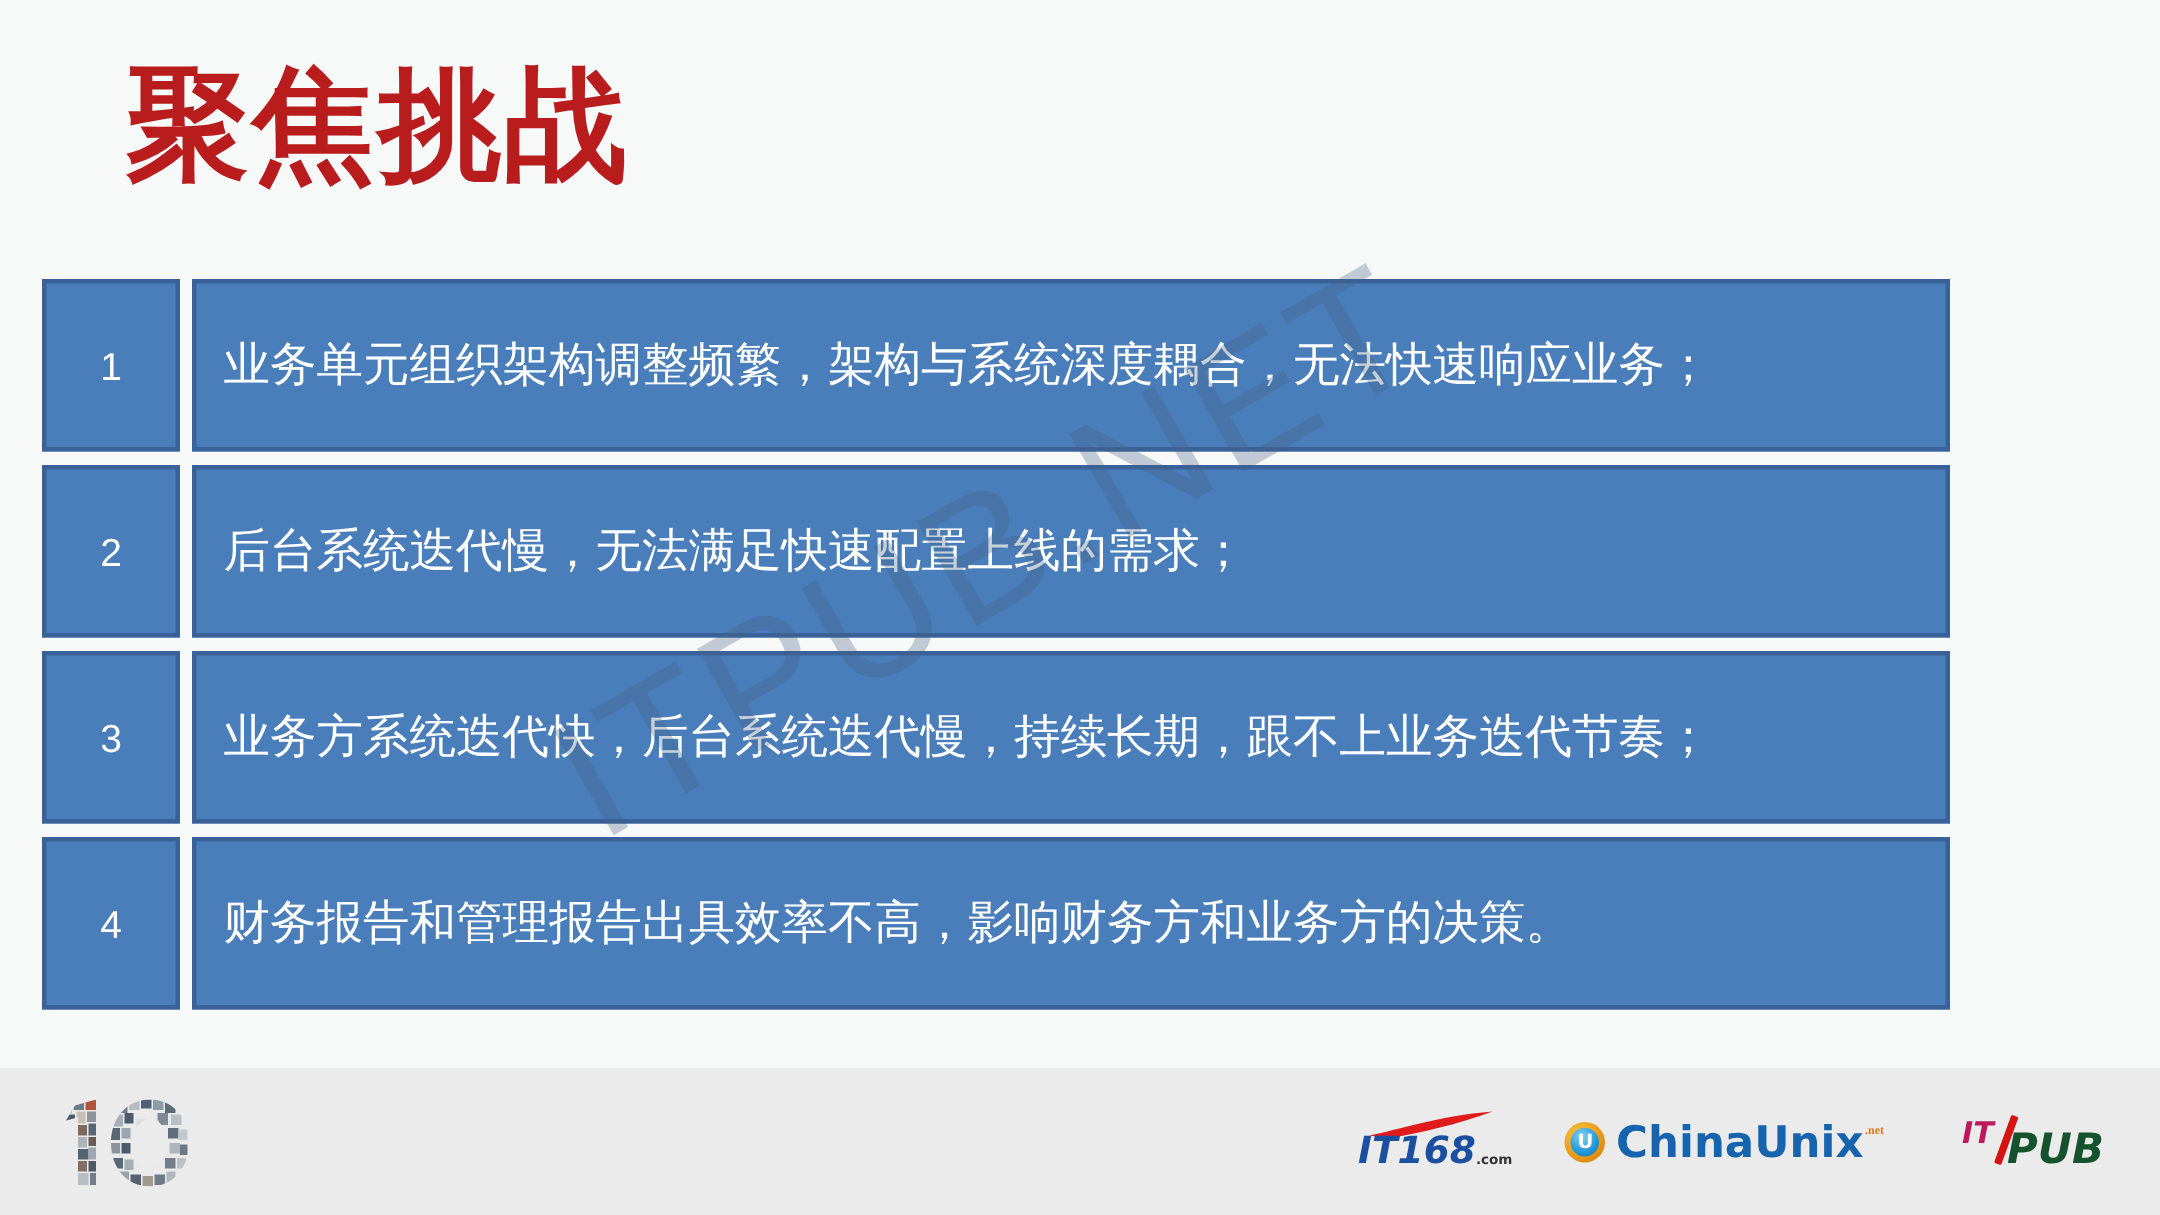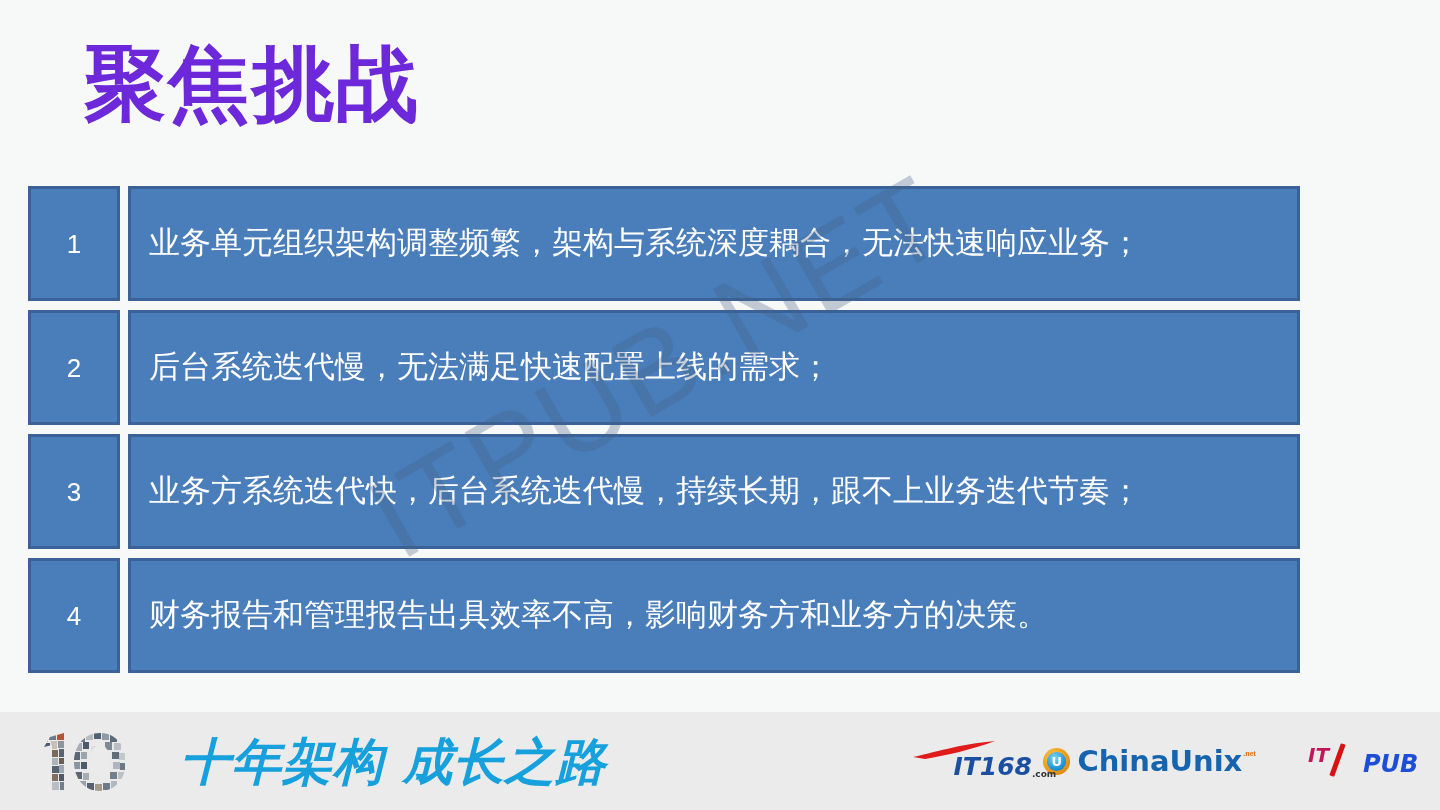--- a/index.html
+++ b/index.html
@@ -27,21 +27,21 @@
 
   
   #slide-title {
     position: absolute;
     left: 84px;
     top: 36px;
     font-family: "DejaVu Serif", "Liberation Serif", serif;
     font-size: 82px;
     font-weight: 700;
     letter-spacing: 2px;
-    color: #6d28d9;
+    color: #b91c1c;
     line-height: 1.15;
     white-space: nowrap;
   }
 
   
   #watermark {
     position: absolute;
     left: 268px;
     top: 300px;
     width: 780px;
@@ -174,21 +174,20 @@
   .it168-text {
     position: absolute;
     left: 0;
     bottom: 1px;
     font-family: "DejaVu Sans", "Liberation Sans", sans-serif;
     font-size: 25px;
     font-weight: 700;
     font-style: italic;
     line-height: 1;
     white-space: nowrap;
-    margin-left: 48px;
   }
   .it168-it { color: #1b4fa0; }
   .it168-com {
     font-size: 9px;
     font-style: normal;
     font-weight: 700;
     color: #333;
     vertical-align: bottom;
   }
   .it168-swoosh { position: absolute; left: 6px; top: -2px; }
@@ -246,22 +245,22 @@
     position: absolute;
     left: 0; top: 2px;
     font-family: "DejaVu Sans", "Liberation Sans", sans-serif;
     font-size: 20px; font-weight: 700; font-style: italic;
     color: #be185d; line-height: 1;
   }
   .itpub-pub {
     position: absolute;
     left: 30px; top: 9px;
     font-family: "DejaVu Sans", "Liberation Sans", sans-serif;
-    font-size: 24px; font-weight: 700; font-style: italic;
-    color: #1d4ed8; line-height: 1; margin-left: 25px;
+    font-size: 28px; font-weight: 700; font-style: italic;
+    color: #14532d; line-height: 1;
   }
   .itpub-slash {
     position: absolute;
     left: 27px; top: 0px;
     width: 5px; height: 34px;
     background: #d61212;
     transform: rotate(20deg);
     border-radius: 1px;
   }
 </style>
@@ -378,21 +377,20 @@
             <rect x="61" y="55" width="7" height="7" fill="#a49a8c"></rect>
             <rect x="69" y="54" width="7" height="7" fill="#6d7a87"></rect>
             <rect x="77" y="52" width="6" height="8" fill="#b0b7bd"></rect>
             <rect x="57" y="17" width="6" height="6" fill="#dcdcdc"></rect>
             <rect x="66" y="18" width="6" height="6" fill="#d2d2d2"></rect>
             <rect x="61" y="26" width="6" height="6" fill="#e2e2e2"></rect>
           </g>
         </g>
       </svg>
 
-      <div id="footer-slogan">十年架构 成长之路</div>
     </div>
 
     <div id="footer-logos">
 
       <div class="sponsor-logo">
         <div class="logo-it168">
           <svg class="it168-swoosh" width="86" height="20" viewBox="0 0 86 20">
             <path d="M2 17 C22 13 48 4 84 1 C60 10 36 15 14 19 Z" fill="#e01b1b"></path>
           </svg>
           <div class="it168-text">

